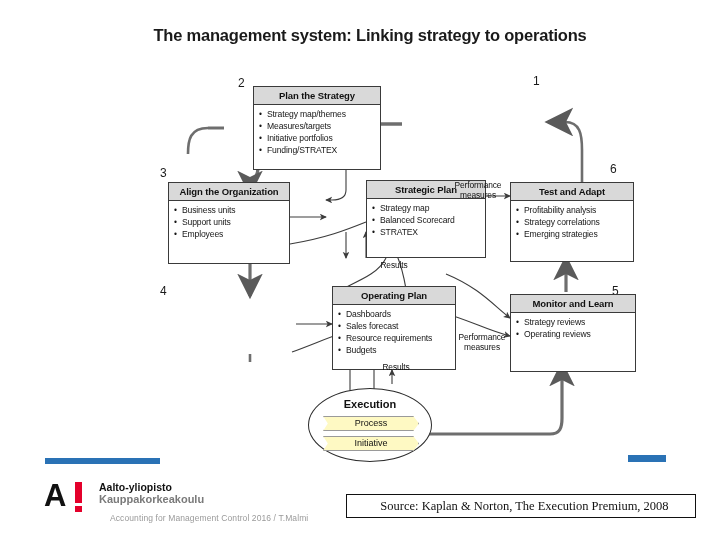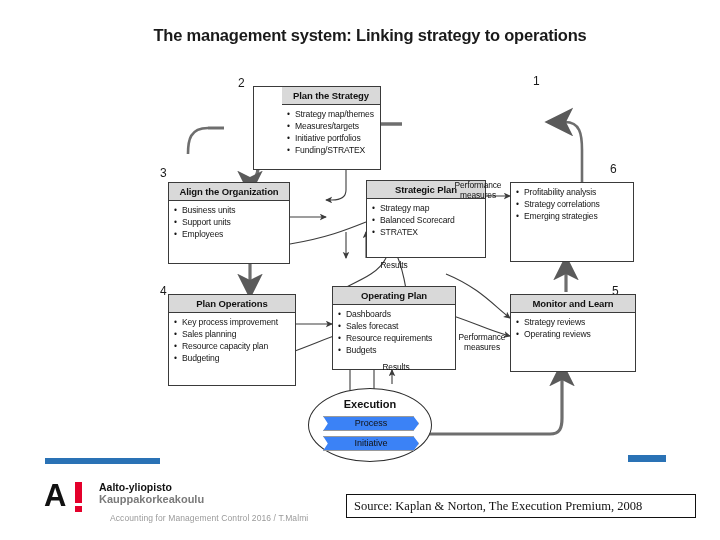--- a/index.html
+++ b/index.html
@@ -52,21 +52,21 @@
   
   .oval{
     position:absolute;border:1.1px solid #2c2c2c;border-radius:50%;
     background:#ffffff;box-sizing:border-box;
   }
   .oval .otitle{
     position:absolute;left:0;right:0;top:9px;text-align:center;
     font-size:11px;font-weight:bold;color:#111;
   }
   .chev{
-    position:absolute;background:#3b82f6;border:1px solid #9a9a9a;
+    position:absolute;background:#fef9c3;border:1px solid #9a9a9a;
     font-size:9px;color:#111;text-align:center;line-height:13px;
     clip-path:polygon(0 0, 94% 0, 100% 50%, 94% 100%, 0 100%, 5% 50%);
     box-sizing:border-box;
   }
 
   
   .rule-left{position:absolute;left:45px;top:458px;width:115px;height:6px;background:#2a72b5;}
   .rule-right{position:absolute;left:628px;top:455px;width:38px;height:7px;background:#2a72b5;}
   .aalto{position:absolute;left:44px;top:480px;width:280px;height:40px;}
   .aalto .mark{
@@ -82,21 +82,21 @@
   .aalto .l1{position:absolute;left:55px;top:1px;font-size:10.5px;font-weight:bold;color:#111;text-align:right;}
   .aalto .l2{position:absolute;left:55px;top:13px;font-size:11px;font-weight:bold;color:#7a7a7a;}
   .footnote{
     position:absolute;left:110px;top:513px;font-size:8.5px;color:#9a9a9a;
     letter-spacing:0.1px;font-family:"Liberation Sans", sans-serif;
   }
   .source{
     position:absolute;left:346px;top:494px;width:350px;height:24px;
     border:1px solid #111;background:#fff;box-sizing:border-box;
     font-family:"Liberation Serif", serif;font-size:12.5px;color:#111;
-    line-height:22px;padding-left:7px;
+    line-height:22px;padding-left:7px;text-align:center;
   }
 </style>
 </head>
 <body>
 
 <div id="stage">
 
   <div class="slide-title">The management system: Linking strategy to operations</div>
 
   <div id="diagram">
@@ -161,21 +161,21 @@
       <path d="M406,292 L406,300" stroke="#6e6e6e" stroke-width="2.2" fill="none"></path>
     </svg>
 
     <span class="num" style="left:88px;top:14px;">2</span>
     <span class="num" style="left:383px;top:12px;">1</span>
     <span class="num" style="left:10px;top:104px;">3</span>
     <span class="num" style="left:460px;top:100px;">6</span>
     <span class="num" style="left:10px;top:222px;">4</span>
     <span class="num" style="left:462px;top:222px;">5</span>
 
-    <div class="nbox" style="left:103px;top:24px;width:128px;height:84px;padding-left:28px;">
+    <div class="nbox" style="left:103px;top:24px;width:128px;height:84px;">
       <div class="hd">Plan the Strategy</div>
       <ul>
         <li>Strategy map/themes</li>
         <li>Measures/targets</li>
         <li>Initiative portfolios</li>
         <li>Funding/STRATEX</li>
       </ul>
     </div>
 
 
@@ -191,36 +191,28 @@
     <div class="nbox" style="left:176px;top:118px;width:120px;height:78px;margin-left:40px;">
       <div class="hd">Strategic Plan</div>
       <ul>
         <li>Strategy map</li>
         <li>Balanced Scorecard</li>
         <li>STRATEX</li>
       </ul>
     </div>
 
     <div class="nbox" style="left:360px;top:120px;width:124px;height:80px;">
+      <div class="hd">Test and Adapt</div>
       <ul>
         <li>Profitability analysis</li>
         <li>Strategy correlations</li>
         <li>Emerging strategies</li>
       </ul>
     </div>
 
-    <div class="nbox" style="left:18px;top:232px;width:128px;height:92px;">
-      <div class="hd">Plan Operations</div>
-      <ul>
-        <li>Key process improvement</li>
-        <li>Sales planning</li>
-        <li>Resource capacity plan</li>
-        <li>Budgeting</li>
-      </ul>
-    </div>
 
     <div class="nbox" style="left:182px;top:224px;width:124px;height:84px;">
       <div class="hd">Operating Plan</div>
       <ul>
         <li>Dashboards</li>
         <li>Sales forecast</li>
         <li>Resource requirements</li>
         <li>Budgets</li>
       </ul>
     </div>

